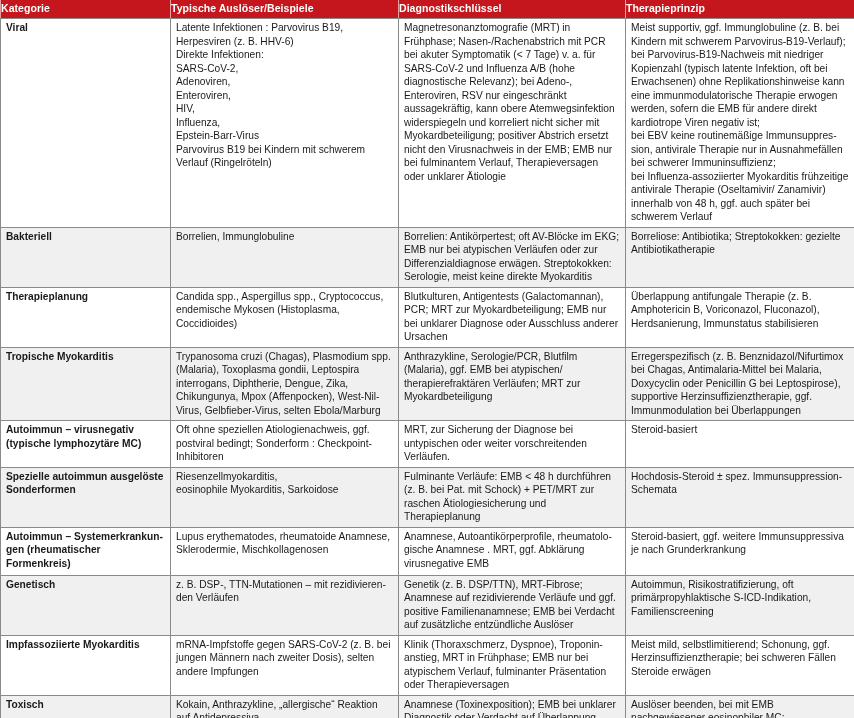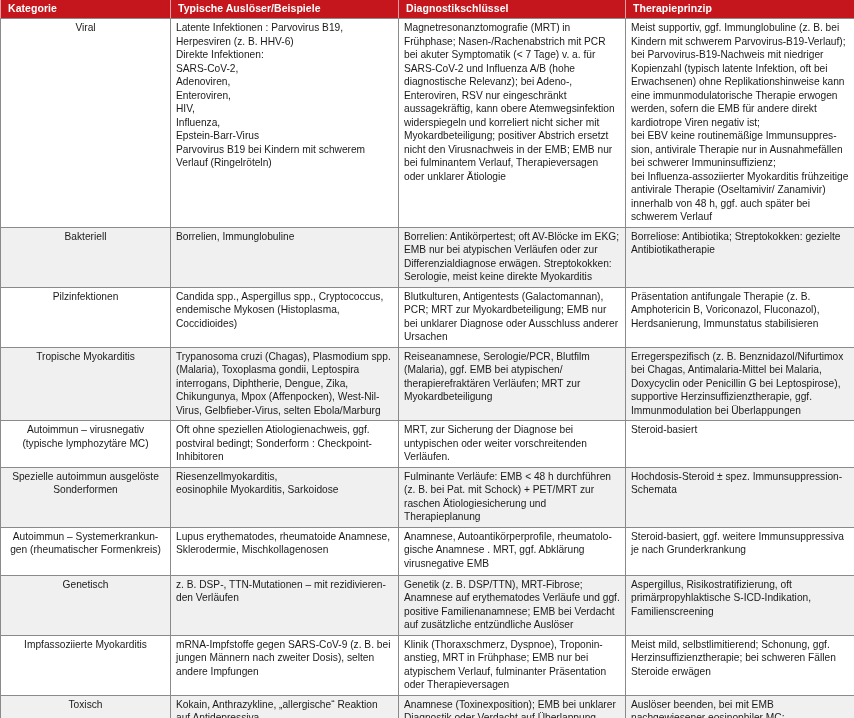--- a/index.html
+++ b/index.html
@@ -15,37 +15,37 @@
     }
     col.c1 { width: 170px; }
     col.c2 { width: 228px; }
     col.c3 { width: 227px; }
     col.c4 { width: 229px; }
     thead th {
       background: #c4161c;
       color: #ffffff;
       font-weight: bold;
       text-align: left;
-      padding: 2px 5px 2px 7px;
+      padding: 2px 5px 2px 0;
       height: 14px;
       border-left: 1px solid #e8a0a2;
       border-right: 1px solid #e8a0a2;
       border-bottom: 1px solid #8a8a8a;
       font-size: 10.5px;
       letter-spacing: 0.05px;
     }
     tbody td {
       vertical-align: top;
       padding: 2px 5px 3px 5px;
       border: 1px solid #8a8a8a;
       white-space: pre-line;
     }
     tbody tr:nth-child(odd) td { background: #ffffff; }
     tbody tr:nth-child(even) td { background: #f0f0f0; }
-    td.cat { font-weight: normal; text-align: center; }
+    td.cat { font-weight: bold; }
     tr.r-viral td { height: 198px; }
     tr.r-bakt td { height: 52px; }
     tr.r-pilz td { height: 52px; }
     tr.r-trop td { height: 55px; }
     tr.r-auto td { height: 40px; }
     tr.r-spez td { height: 42px; margin-left: 16px; }
     tr.r-sys td { height: 42px; }
     tr.r-gen td { height: 52px; }
     tr.r-impf td { height: 52px; }
     tr.r-tox td { height: 46px; }
@@ -87,29 +87,29 @@
 bei EBV keine routinemäßige Immunsuppres-sion, antivirale Therapie nur in Ausnahmefällen bei schwerer Immuninsuffizienz;
 bei Influenza-assoziierter Myokarditis frühzeitige antivirale Therapie (Oseltamivir/ Zanamivir) innerhalb von 48 h, ggf. auch später bei schwerem Verlauf</td>
     </tr>
     <tr class="r-bakt">
       <td class="cat">Bakteriell</td>
       <td>Borrelien, Immunglobuline</td>
       <td>Borrelien: Antikörpertest; oft AV-Blöcke im EKG; EMB nur bei atypischen Verläufen oder zur Differenzialdiagnose erwägen. Streptokokken: Serologie, meist keine direkte Myokarditis</td>
       <td>Borreliose: Antibiotika; Streptokokken: gezielte Antibiotikatherapie</td>
     </tr>
     <tr class="r-pilz">
-      <td class="cat">Pilzinfektionen</td>
+      <td class="cat">Therapieplanung</td>
       <td>Candida spp., Aspergillus spp., Cryptococcus, endemische Mykosen (Histoplasma, Coccidioides)</td>
       <td>Blutkulturen, Antigentests (Galactomannan), PCR; MRT zur Myokardbeteiligung; EMB nur bei unklarer Diagnose oder Ausschluss anderer Ursachen</td>
-      <td>Präsentation antifungale Therapie (z. B. Amphotericin B, Voriconazol, Fluconazol), Herdsanierung, Immunstatus stabilisieren</td>
+      <td>Überlappung antifungale Therapie (z. B. Amphotericin B, Voriconazol, Fluconazol), Herdsanierung, Immunstatus stabilisieren</td>
     </tr>
     <tr class="r-trop">
       <td class="cat">Tropische Myokarditis</td>
       <td>Trypanosoma cruzi (Chagas), Plasmodium spp. (Malaria), Toxoplasma gondii, Leptospira interrogans, Diphtherie, Dengue, Zika, Chikungunya, Mpox (Affenpocken), West-Nil-Virus, Gelbfieber-Virus, selten Ebola/Marburg</td>
-      <td>Reiseanamnese, Serologie/PCR, Blutfilm (Malaria), ggf. EMB bei atypischen/ therapierefraktären Verläufen; MRT zur Myokardbeteiligung</td>
+      <td>Anthrazykline, Serologie/PCR, Blutfilm (Malaria), ggf. EMB bei atypischen/ therapierefraktären Verläufen; MRT zur Myokardbeteiligung</td>
       <td>Erregerspezifisch (z. B. Benznidazol/Nifurtimox bei Chagas, Antimalaria-Mittel bei Malaria, Doxycyclin oder Penicillin G bei Leptospirose), supportive Herzinsuffizienztherapie, ggf. Immunmodulation bei Überlappungen</td>
     </tr>
     <tr class="r-auto">
       <td class="cat">Autoimmun – virusnegativ (typische lymphozytäre MC)</td>
       <td>Oft ohne speziellen Atiologienachweis, ggf. postviral bedingt; Sonderform : Checkpoint-Inhibitoren</td>
       <td>MRT, zur Sicherung der Diagnose bei untypischen  oder  weiter vorschreitenden Verläufen.</td>
       <td>Steroid-basiert</td>
     </tr>
     <tr class="r-spez">
       <td class="cat">Spezielle autoimmun ausgelöste Sonderformen</td>
@@ -120,26 +120,26 @@
     </tr>
     <tr class="r-sys">
       <td class="cat">Autoimmun – Systemerkrankun-gen (rheumatischer Formenkreis)</td>
       <td>Lupus erythematodes, rheumatoide Anamnese, Sklerodermie, Mischkollagenosen</td>
       <td>Anamnese, Autoantikörperprofile, rheumatolo-gische Anamnese . MRT, ggf. Abklärung virusnegative EMB</td>
       <td>Steroid-basiert, ggf. weitere Immunsuppressiva je nach Grunderkrankung</td>
     </tr>
     <tr class="r-gen">
       <td class="cat">Genetisch</td>
       <td>z. B. DSP-, TTN-Mutationen – mit rezidivieren-den Verläufen</td>
-      <td>Genetik (z. B. DSP/TTN), MRT-Fibrose; Anamnese auf erythematodes Verläufe und ggf. positive Familienanamnese; EMB  bei Verdacht auf zusätzliche entzündliche Auslöser</td>
-      <td>Aspergillus, Risikostratifizierung, oft primärpropyhlaktische S-ICD-Indikation, Familienscreening</td>
+      <td>Genetik (z. B. DSP/TTN), MRT-Fibrose; Anamnese auf rezidivierende Verläufe und ggf. positive Familienanamnese; EMB  bei Verdacht auf zusätzliche entzündliche Auslöser</td>
+      <td>Autoimmun, Risikostratifizierung, oft primärpropyhlaktische S-ICD-Indikation, Familienscreening</td>
     </tr>
     <tr class="r-impf">
       <td class="cat">Impfassoziierte Myokarditis</td>
-      <td>mRNA-Impfstoffe gegen SARS-CoV-9 (z. B. bei jungen Männern nach zweiter Dosis), selten andere Impfungen</td>
+      <td>mRNA-Impfstoffe gegen SARS-CoV-2 (z. B. bei jungen Männern nach zweiter Dosis), selten andere Impfungen</td>
       <td>Klinik (Thoraxschmerz, Dyspnoe), Troponin-anstieg, MRT in Frühphase; EMB nur bei atypischem Verlauf, fulminanter Präsentation oder Therapieversagen</td>
       <td>Meist mild, selbstlimitierend; Schonung, ggf. Herzinsuffizienztherapie; bei schweren Fällen Steroide erwägen</td>
     </tr>
     <tr class="r-tox">
       <td class="cat">Toxisch</td>
       <td>Kokain, Anthrazykline, „allergische“ Reaktion auf Antidepressiva</td>
       <td>Anamnese (Toxinexposition); EMB bei unklarer Diagnostik oder Verdacht auf Überlappung – Bild der eosinophilen Myokarditis (ohne Eosino-philie in 30 % der Fälle) möglich (siehe oben)</td>
       <td>Auslöser beenden, bei mit EMB nachgewiesener eosinophiler MC: Immunsuppression</td>
     </tr>
   </tbody>

